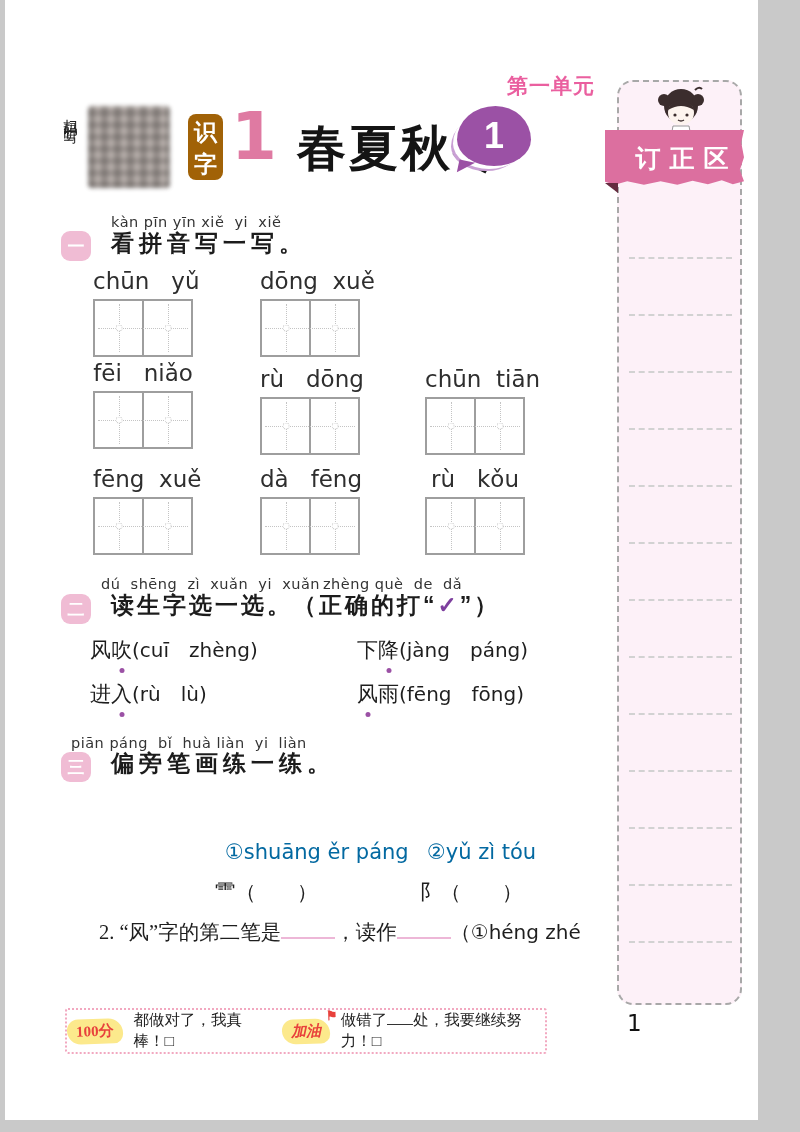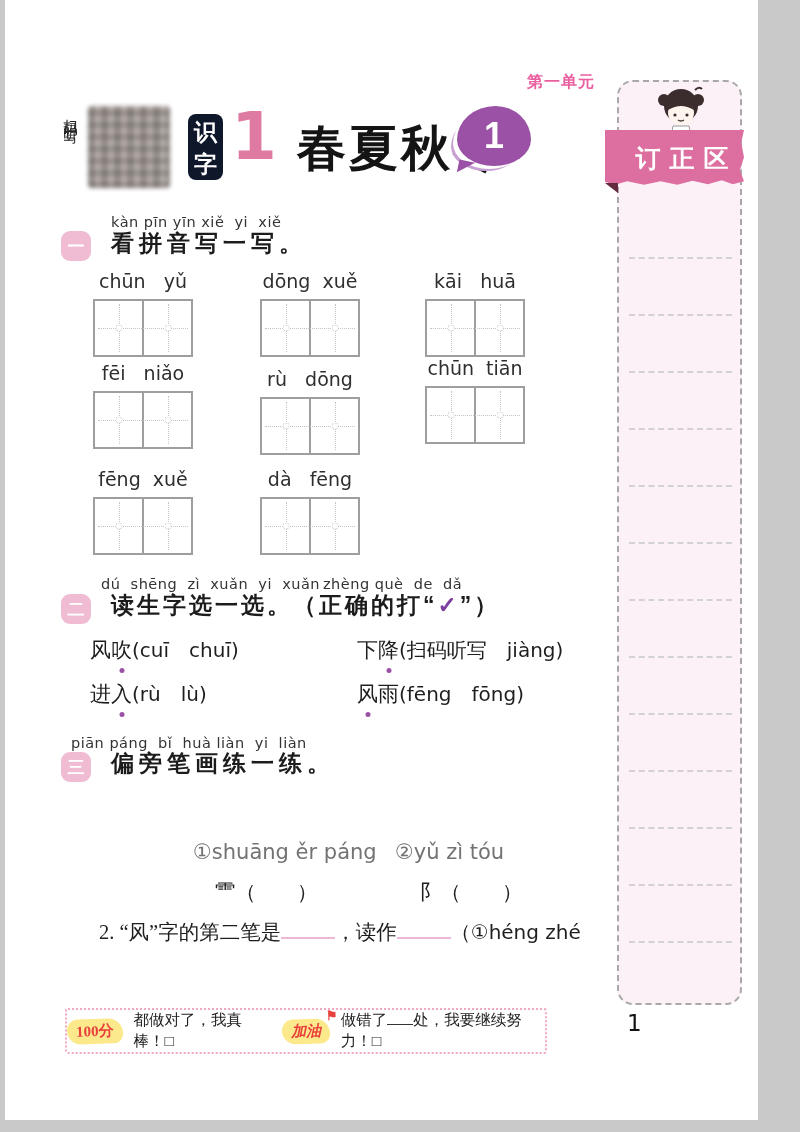--- a/index.html
+++ b/index.html
@@ -2,34 +2,34 @@
 <html><head>
 <meta charset="utf-8">
 <style>
   html,body{margin:0;padding:0;}
   .canvas{position:relative;width:800px;height:1132px;background:#c9c9c9;overflow:hidden;
           font-family:"Liberation Sans",sans-serif;color:#222;}
   .page{position:absolute;left:5px;top:0;width:753px;height:1120px;background:#ffffff;}
 
   
   .unit-label{position:absolute;left:0;top:72px;width:590px;text-align:right;
-              color:#ea5f9f;font-weight:bold;font-size:16px;letter-spacing:1px;}
+              color:#ea5f9f;font-weight:bold;font-size:21px;letter-spacing:1px;}
 
   
   .qr{position:absolute;left:83px;top:106px;width:82px;height:82px;border-radius:4px;
       background:
         repeating-linear-gradient(0deg,#a39d9a 0 6px,#cdc7c4 6px 12px),
         repeating-linear-gradient(90deg,#a39d9a 0 7px,#d6d0cd 7px 13px);
       background-blend-mode:multiply;filter:blur(2px);opacity:.85;}
   .qr-caption{position:absolute;left:56px;top:108px;writing-mode:vertical-rl;
       font-family:"Liberation Serif",serif;font-size:14px;letter-spacing:4px;color:#222;}
 
   
   .lesson-badge{position:absolute;left:183px;top:114px;width:35px;height:66px;
-      background:#0f172a;border-radius:8px;color:#fff;font-size:23px;font-weight:bold;
+      background:#a16207;border-radius:8px;color:#fff;font-size:23px;font-weight:bold;
       text-align:center;line-height:1.38;padding-top:3px;box-sizing:border-box;}
   .lesson-number{position:absolute;left:226px;top:98px;font-size:66px;font-weight:bold;
       color:#df7aa2;font-family:"DejaVu Sans",sans-serif;}
   .lesson-title{position:absolute;left:292px;top:116px;font-size:49px;font-weight:900;
       letter-spacing:3px;color:#141414;}
   .bubble{position:absolute;left:452px;top:106px;width:74px;height:60px;background:#9b51a5;
       border-radius:52% 48% 50% 50%/56% 56% 44% 44%;display:flex;align-items:center;
       justify-content:center;color:#fff;font-size:36px;font-weight:bold;
       box-shadow:-5px 4px 0 -1px #ffffff,-8px 7px 0 -2px #c9a0d4;}
   .bubble::after{content:"";position:absolute;left:1px;bottom:-8px;width:0;height:0;
@@ -54,21 +54,21 @@
       color:#333;letter-spacing:.5px;white-space:pre;}
   .sec-badge{position:absolute;width:30px;height:30px;background:#f0bcd4;border-radius:9px;
       color:#fff;font-size:17px;font-weight:bold;display:flex;align-items:center;
       justify-content:center;}
   .sec-heading{position:absolute;font-size:23px;font-weight:900;color:#1c1c1c;
       letter-spacing:5px;white-space:pre;}
   .check{color:#7d3f9e;font-weight:bold;}
 
   
   .gunit{position:absolute;width:100px;text-align:center;}
-  .gpy{font-family:"DejaVu Sans",sans-serif;font-size:19px;color:#2e2e2e;white-space:pre;
+  .gpy{font-family:"DejaVu Sans",sans-serif;font-size:23px;color:#2e2e2e;white-space:pre;
        height:26px;line-height:26px;}
   .gbox{margin-top:5px;height:54px;border:2px solid #9e9e9e;display:flex;position:relative;
        background:#fff;box-sizing:content-box;}
   .gcell{flex:1;position:relative;}
   .gcell + .gcell{border-left:2px solid #9e9e9e;}
   .gcell::before{content:"";position:absolute;left:50%;top:3px;bottom:3px;
        border-left:1px dotted #c4c4c4;}
   .gcell::after{content:"";position:absolute;left:50%;top:50%;width:5px;height:5px;
        border:1px dotted #bdbdbd;border-radius:50%;transform:translate(-50%,-50%);
        background:#fff;z-index:2;}
@@ -76,21 +76,21 @@
 
   
   .citem{position:absolute;font-family:"Liberation Serif",serif;font-size:21px;color:#1e1e1e;}
   .dotchar{position:relative;display:inline-block;}
   .dotchar::after{content:"";position:absolute;left:50%;bottom:-9px;width:5px;height:5px;
       background:#9b51a5;border-radius:50%;transform:translateX(-50%);}
   .paren{font-family:"DejaVu Sans",sans-serif;font-size:20px;}
 
   
   .kai{position:absolute;font-family:"Liberation Serif",serif;font-size:20.5px;color:#1e1e1e;}
-  .opt{position:absolute;font-family:"DejaVu Sans",sans-serif;font-size:21px;color:#737373;}
+  .opt{position:absolute;font-family:"DejaVu Sans",sans-serif;font-size:21px;color:#0369a1;margin-left:32px;}
   .blank{display:inline-block;width:54px;border-bottom:2px solid #edb7d7;height:19px;
       vertical-align:baseline;}
   .pyn{font-family:"DejaVu Sans",sans-serif;font-size:20px;}
 
   
   .footer{position:absolute;left:60px;top:1008px;width:482px;height:46px;
       border:2px dotted #f2a8c0;border-radius:3px;display:flex;align-items:center;
       justify-content:center;gap:11px;font-family:"Liberation Serif",serif;
       font-size:15.5px;color:#1e1e1e;box-sizing:border-box;}
   .ybadge{background:#fce98c;color:#e8413c;font-weight:bold;padding:3px 9px;
@@ -167,76 +167,76 @@
         </div>
     </div>
     <div class="gunit" style="left:255px;top:268px">
       <div class="gpy">dōng  xuě</div>
       <div class="gbox">
           <div class="gcell"></div>
           <div class="gcell"></div>
           <div class="hmid"></div>
         </div>
     </div>
-    <div class="gunit" style="left:420px;top:268px">
-      <div class="gpy">kāi   huā</div>
-      <div class="gbox">
-          <div class="gcell"></div>
-          <div class="gcell"></div>
-          <div class="hmid"></div>
-        </div>
-    </div>
     <div class="gunit" style="left:88px;top:360px">
       <div class="gpy">fēi   niǎo</div>
       <div class="gbox">
           <div class="gcell"></div>
           <div class="gcell"></div>
           <div class="hmid"></div>
         </div>
     </div>
     <div class="gunit" style="left:255px;top:366px">
       <div class="gpy">rù   dōng</div>
       <div class="gbox">
           <div class="gcell"></div>
           <div class="gcell"></div>
           <div class="hmid"></div>
         </div>
     </div>
-    <div class="gunit" style="left:420px;top:355px">
+    <div class="gunit" style="left:420px;top:366px">
       <div class="gpy">chūn  tiān</div>
       <div class="gbox">
           <div class="gcell"></div>
           <div class="gcell"></div>
           <div class="hmid"></div>
         </div>
     </div>
     <div class="gunit" style="left:255px;top:466px">
       <div class="gpy">dà   fēng</div>
       <div class="gbox">
           <div class="gcell"></div>
           <div class="gcell"></div>
           <div class="hmid"></div>
         </div>
     </div>
     <div class="gunit" style="left:88px;top:466px">
       <div class="gpy">fēng  xuě</div>
+      <div class="gbox">
+          <div class="gcell"></div>
+          <div class="gcell"></div>
+          <div class="hmid"></div>
+        </div>
+    </div>
+    <div class="gunit" style="left:420px;top:466px">
+      <div class="gpy">rù   kǒu</div>
       <div class="gbox">
           <div class="gcell"></div>
           <div class="gcell"></div>
           <div class="hmid"></div>
         </div>
     </div>
 
     <div class="sec-pinyin" style="left:96px;top:576px">dú  shēng  zì  xuǎn  yi  xuǎn</div>
     <div class="sec-pinyin" style="left:318px;top:576px">zhèng què  de  dǎ</div>
     <div class="sec-badge" style="left:56px;top:594px">二</div>
     <div class="sec-heading" style="left:106px;top:590px;letter-spacing:3px"><span>读生字选一选。（正确的打“</span><span class="check">✓</span><span>”）</span></div>
 
-    <div class="citem" style="left:85px;top:636px"><span>风</span><span class="dotchar">吹</span><span></span><span class="paren">(cuī　chuī)</span></div>
-    <div class="citem" style="left:352px;top:636px"><span>下</span><span class="dotchar">降</span><span></span><span class="paren">(扫码听写　jiàng)</span></div>
+    <div class="citem" style="left:85px;top:636px"><span>风</span><span class="dotchar">吹</span><span></span><span class="paren">(cuī　zhèng)</span></div>
+    <div class="citem" style="left:352px;top:636px"><span>下</span><span class="dotchar">降</span><span></span><span class="paren">(jàng　páng)</span></div>
     <div class="citem" style="left:85px;top:680px"><span>进</span><span class="dotchar">入</span><span></span><span class="paren">(rù　lù)</span></div>
     <div class="citem" style="left:352px;top:680px"><span></span><span class="dotchar">风</span><span>雨</span><span class="paren">(fēng　fōng)</span></div>
 
     <div class="sec-pinyin" style="left:66px;top:735px">piān páng  bǐ  huà liàn  yi  liàn</div>
     <div class="sec-badge" style="left:56px;top:752px">三</div>
     <div class="sec-heading" style="left:106px;top:748px">偏旁笔画练一练。</div>
 
     <div class="opt" style="left:188px;top:840px">①shuāng ěr páng</div>
     <div class="opt" style="left:390px;top:840px">②yǔ zì tóu</div>
     <div class="kai" style="left:210px;top:878px">⻗（　　）</div>

